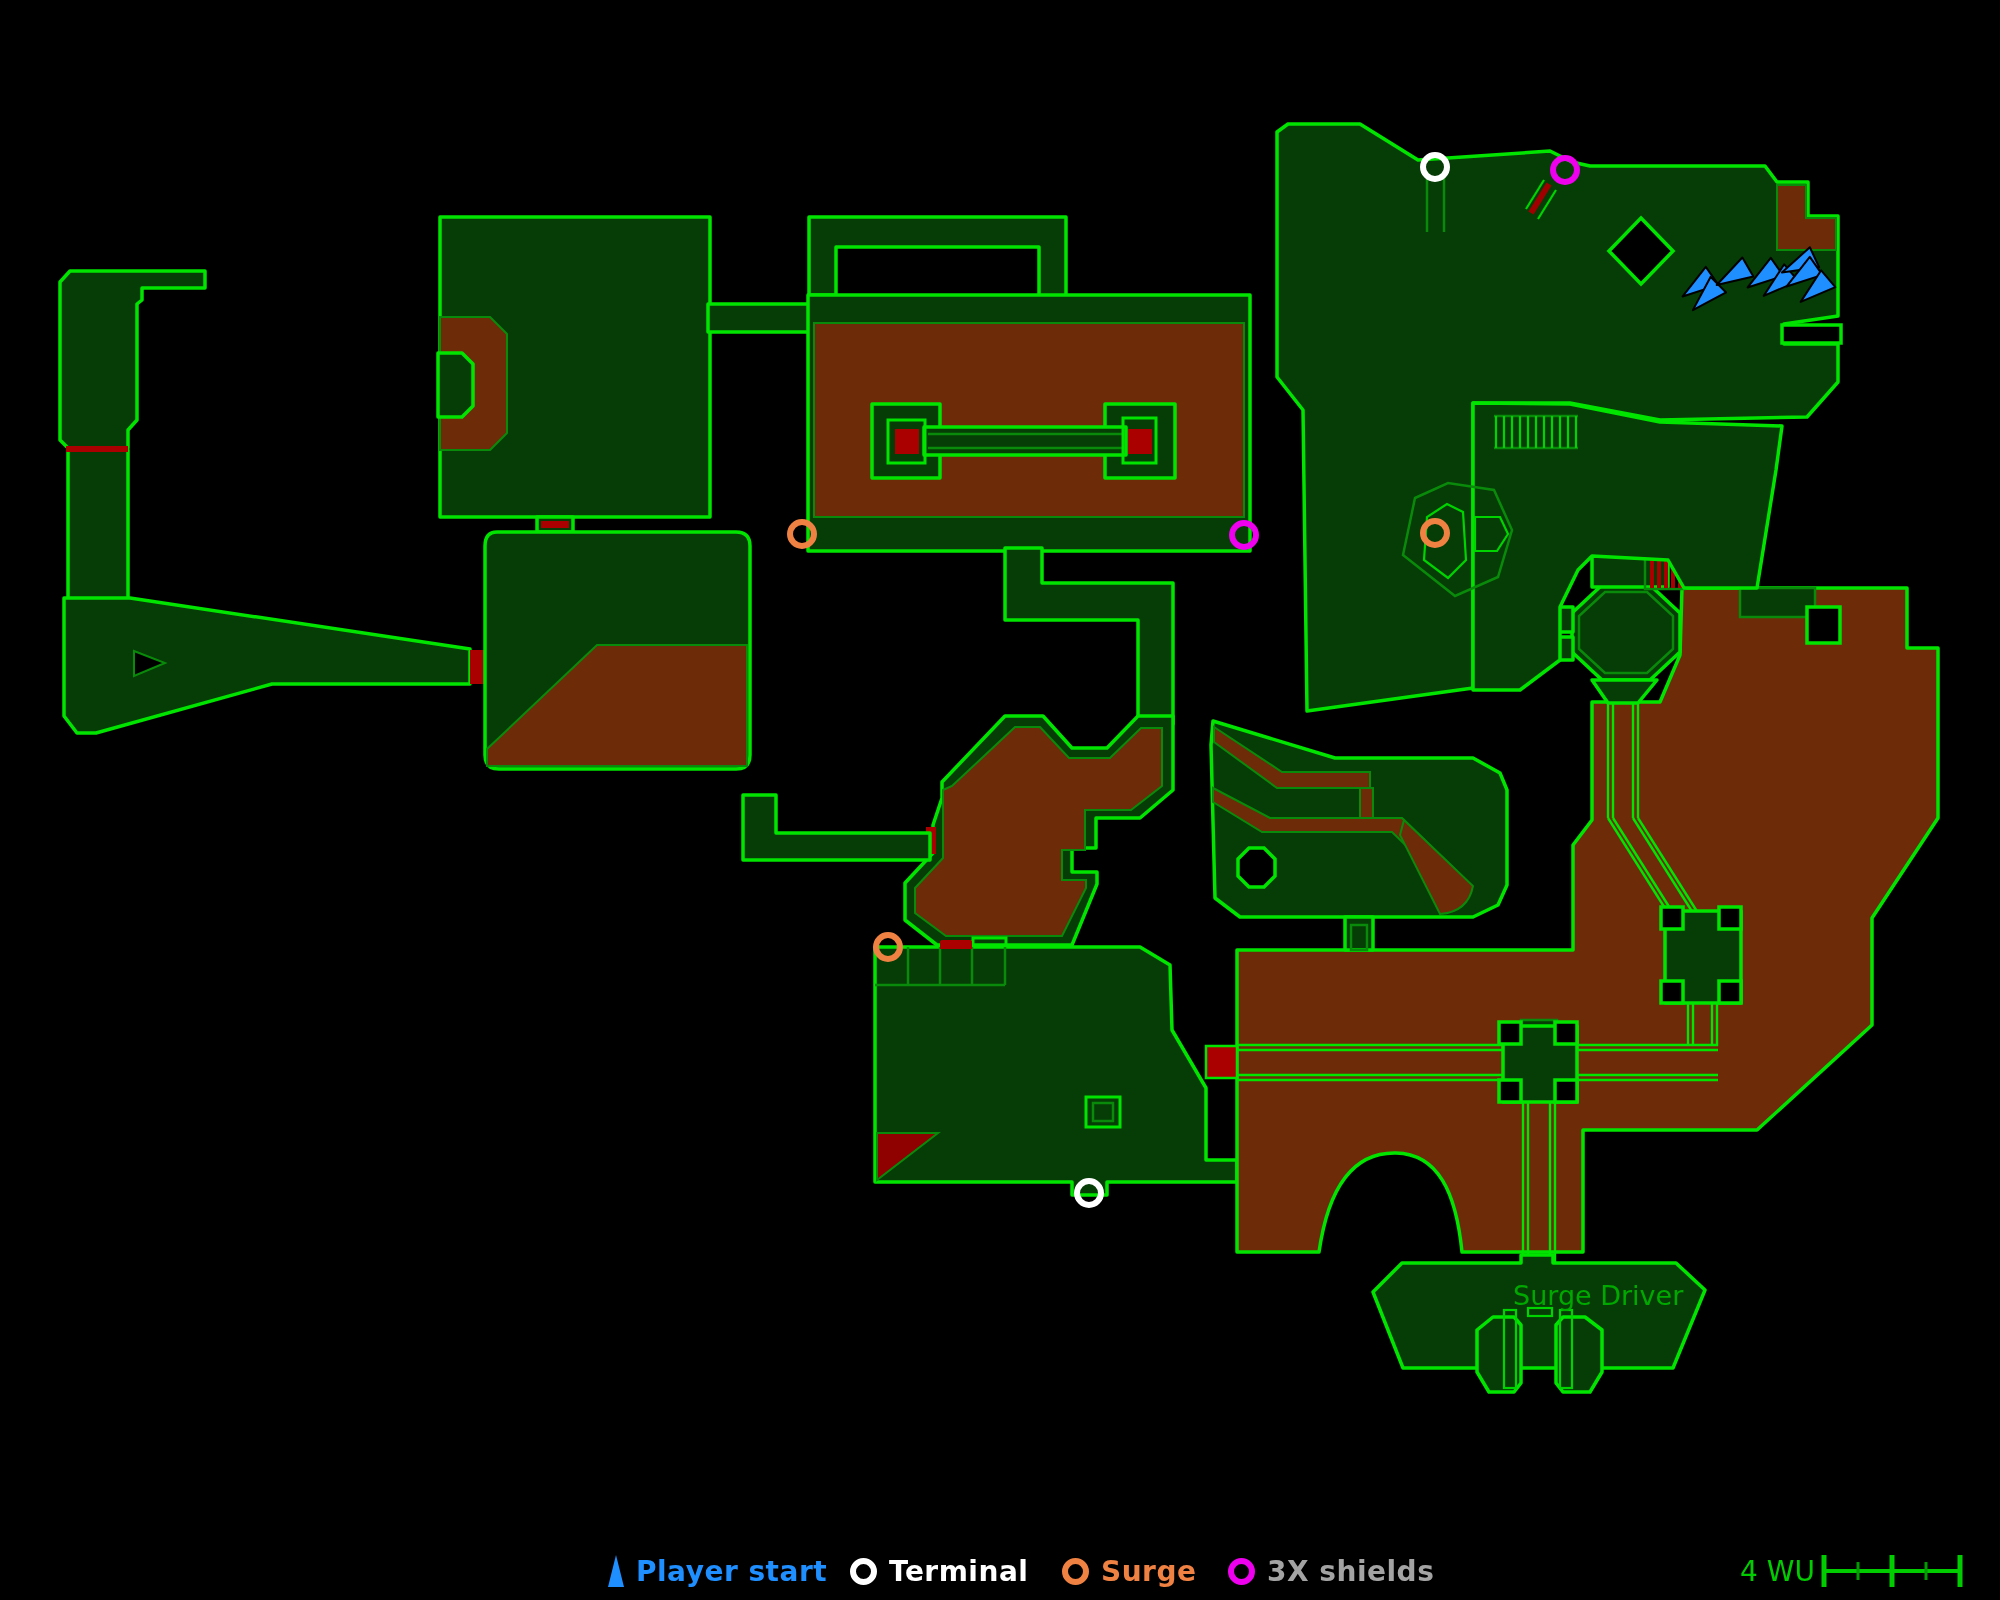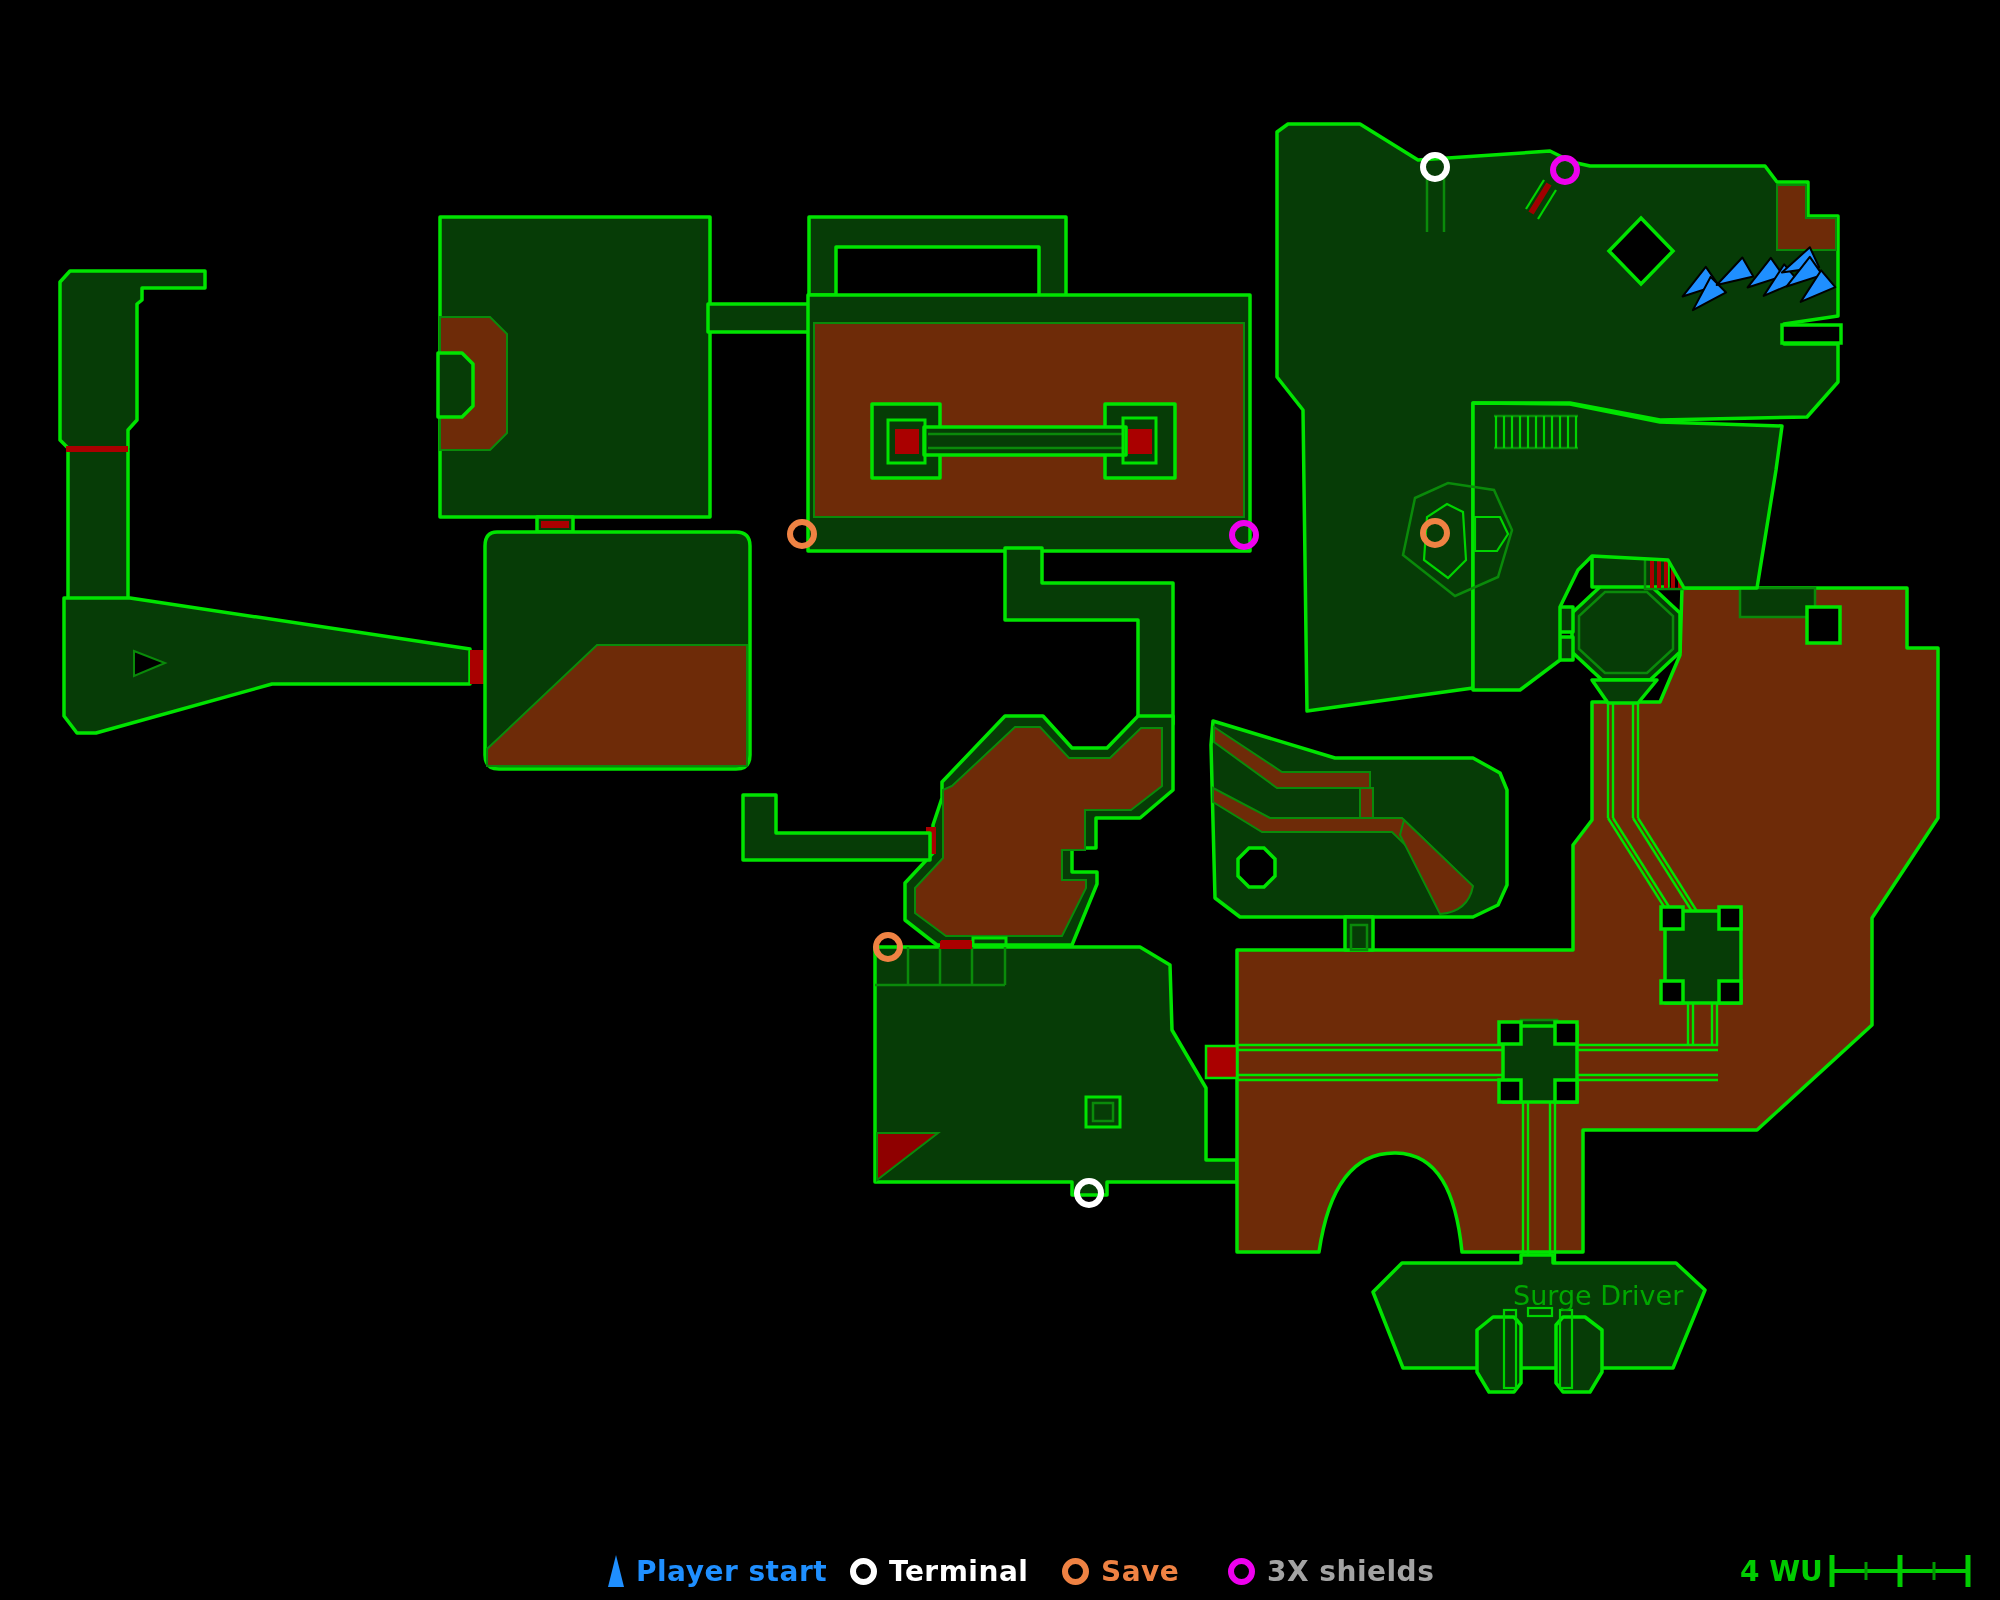--- a/index.html
+++ b/index.html
@@ -29,21 +29,21 @@
   
   .legend-item{position:absolute;top:1550px;height:42px;display:flex;align-items:center;gap:12px;}
   #li-player{left:608px;} #li-terminal{left:850px;} #li-save{left:1062px;} #li-shield{left:1228px;}
   .legend-label{font-size:28px;font-weight:700;letter-spacing:0.5px;}
   .c-blue{color:#1f8fff;} .c-white{color:#ffffff;} .c-orange{color:#ef8243;} .c-magenta{color:#a3a3a3;}
   .icon-circle{width:15px;height:15px;border-radius:50%;border:6px solid #fff;flex:0 0 auto;}
   .icon-circle.orange{border-color:#ef8243;} .icon-circle.magenta{border-color:#ee00ee;}
   .icon-triangle{width:0;height:0;border-left:8px solid transparent;border-right:8px solid transparent;
                  border-bottom:32px solid #1f8fff;flex:0 0 auto;}
   #scale{position:absolute;left:1740px;top:1550px;height:42px;display:flex;align-items:center;gap:6px;}
-  .scale-label{color:#00cc00;font-size:28px;font-weight:700;}
+  .scale-label{color:#00cc00;font-size:28px;font-weight:400;}
 </style>
 </head>
 <body>
 
 <svg id="map" width="2000" height="1600" viewBox="0 0 2000 1600">
     <path d="M60,282 L70,271 L205,271 L205,288 L142,288 L142,300 L137,304 L137,420 L128,430 L128,448 L68,448 L60,440 Z" class="room"></path>
     <rect x="68" y="450" width="60" height="162" class="room"></rect>
     <rect x="66" y="446" width="62" height="6" class="red"></rect>
     <path d="M64,598 L130,598 L470,649 L470,684 L272,684 L96,733 L77,733 L64,716 Z" class="room"></path>
     <path d="M134,651 L165,663 L134,676 Z" class="hole2"></path>
@@ -193,21 +193,21 @@
 <div class="legend-item" id="li-player">
   <span class="icon-triangle"></span>
   <span class="legend-label c-blue">Player start</span>
 </div>
 <div class="legend-item" id="li-terminal">
   <span class="icon-circle"></span>
   <span class="legend-label c-white">Terminal</span>
 </div>
 <div class="legend-item" id="li-save">
   <span class="icon-circle orange"></span>
-  <span class="legend-label c-orange">Save</span>
+  <span class="legend-label c-orange">Surge</span>
 </div>
 <div class="legend-item" id="li-shield">
   <span class="icon-circle magenta"></span>
   <span class="legend-label c-magenta">3X shields</span>
 </div>
 
 <div id="scale">
   <span class="scale-label">4 WU</span>
   <svg width="142" height="42" viewBox="0 0 142 42">
     <line x1="3" y1="21" x2="139" y2="21" stroke="#00cc00" stroke-width="4"></line>

